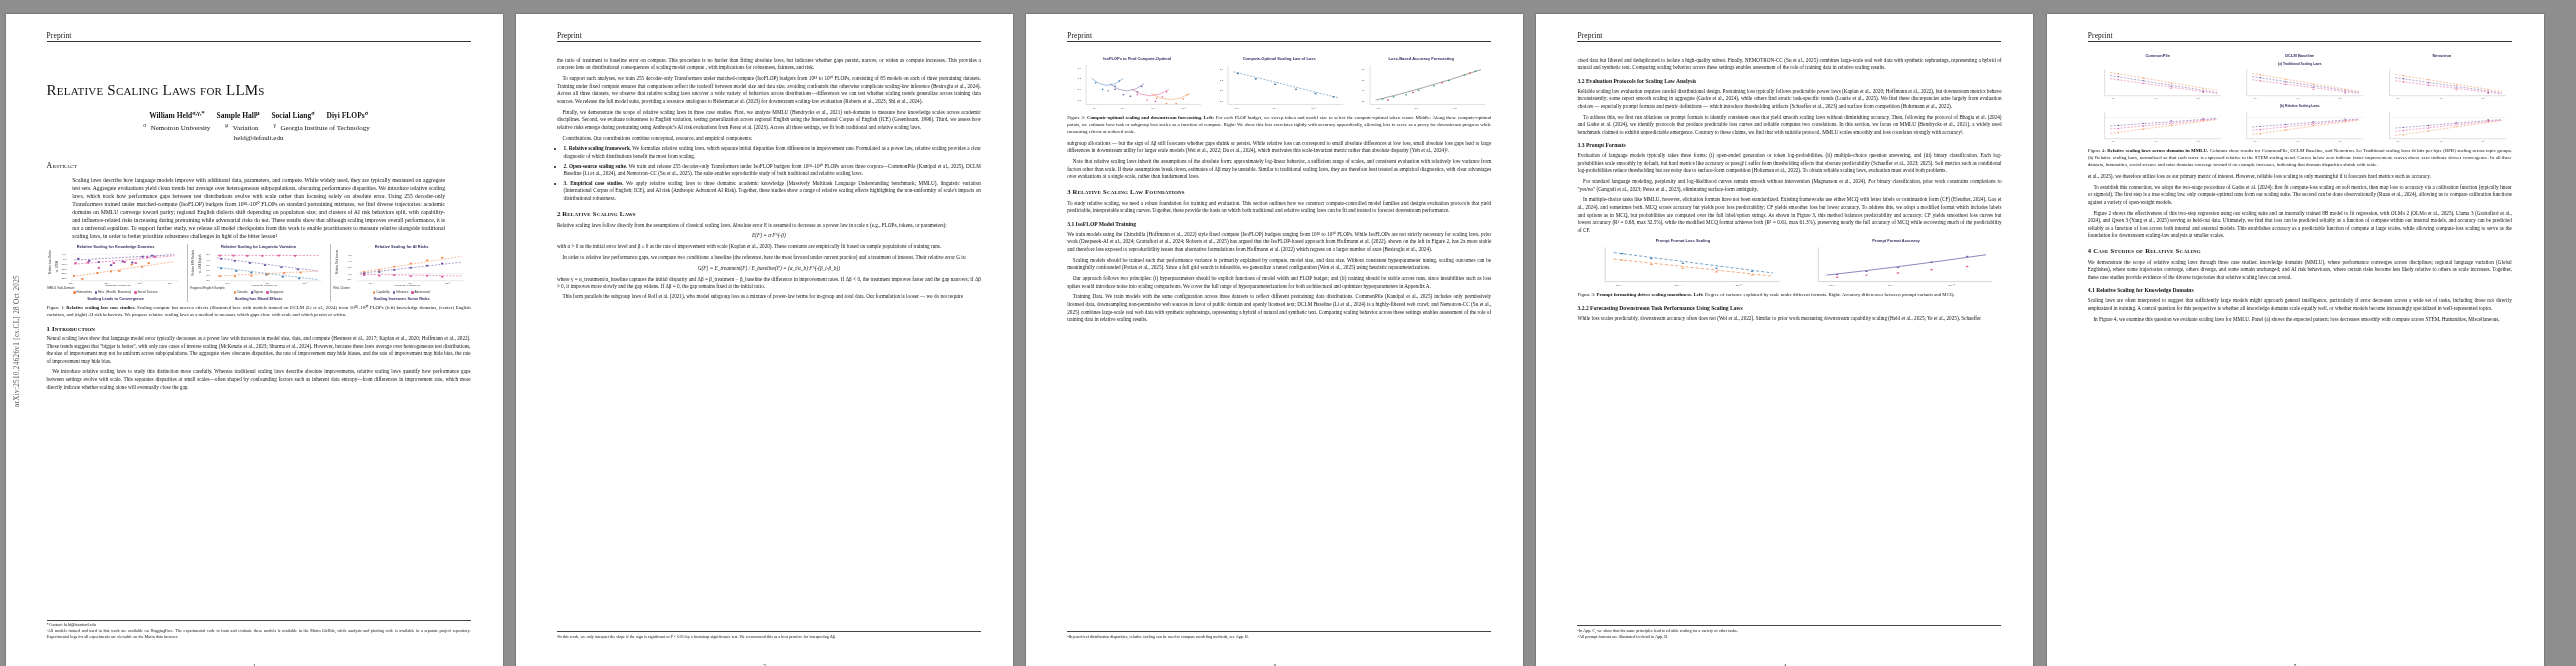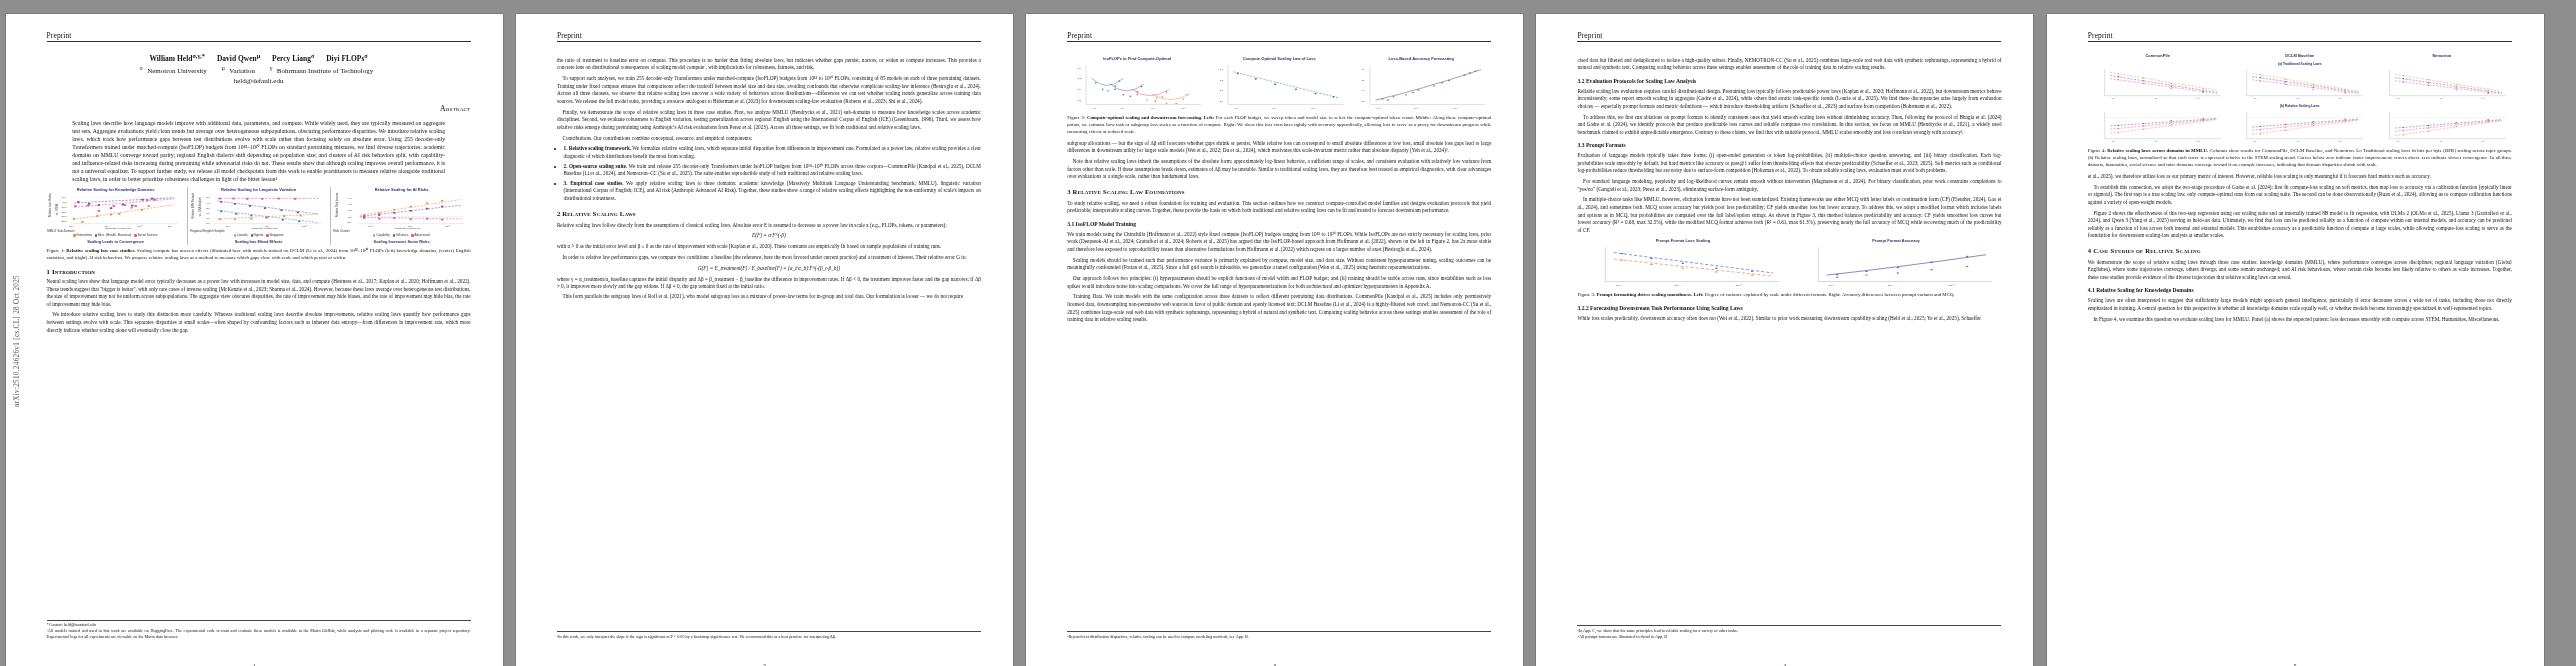--- a/index.html
+++ b/index.html
@@ -8,21 +8,21 @@
   .page{position:relative;width:497px;height:659px;background:#fff;box-shadow:0 0 1.7px rgba(0,0,0,.45);flex:0 0 auto;overflow:hidden;margin-top:14px;}
   .page-inner{position:absolute;left:41px;right:32px;top:16.7px;bottom:14.5px;}
   .hdr{font-size:7.5px;color:#111;letter-spacing:0.1px;}
   .hrule{border:0;border-top:0.6px solid #333;margin:1.7px 0 0 0;}
   .title{font-variant:small-caps;font-size:15px;letter-spacing:0.2px;text-align:left;margin:40px 0 0 0;font-weight:400;color:#111;}
   .authors{text-align:center;font-weight:bold;font-size:7.5px;margin-top:9px;color:#111;}
   .authors span.nm{margin:0 5px;}
   .affil{text-align:center;font-size:7px;margin-top:2.2px;color:#111;}
   .affil span{margin:0 4.4px;}
   .email{text-align:center;font-size:7px;margin-top:1.7px;color:#111;}
-  .abshead{font-variant:small-caps;text-align:right;font-size:7.8px;letter-spacing:0.3px;margin:19px 0 5.6px 0;}
+  .abshead{font-variant:small-caps;text-align:left;font-size:7.8px;letter-spacing:0.3px;margin:19px 0 5.6px 0;}
   .absbody{margin:0 25.6px;font-size:5.7px;line-height:1.42;text-align:justify;hyphens:auto;color:#111;}
   .sec{font-variant:small-caps;font-size:6.7px;font-weight:bold;margin:6.1px 0 3.3px 0;letter-spacing:0.2px;text-indent:0 !important;}
   .subsec{font-size:5.6px;font-weight:bold;margin:5px 0 2.8px 0;text-indent:0 !important;}
   .caption{font-size:4.9px;line-height:1.38;text-align:justify;margin:3.3px 0 4.4px 0;color:#111;}
   .caption b{font-weight:bold;}
   .fnote{font-size:4.2px;line-height:1.35;color:#111;border-top:0.6px solid #444;padding-top:1.7px;margin-top:3.3px;text-align:justify;}
   .pgnum{position:absolute;bottom:4.4px;left:0;right:0;text-align:center;font-size:5.8px;color:#111;}
   .arxiv{position:absolute;left:7.8px;top:261px;writing-mode:vertical-rl;transform:rotate(180deg);font-size:7.2px;color:#555;letter-spacing:0.3px;white-space:nowrap;font-family:"Liberation Serif",serif;}
   .fig{margin:3.3px 0 1.1px 0;}
   .figrow{display:flex;gap:2.2px;}
@@ -43,31 +43,32 @@
 <body>
 
 <div class="viewer">
 
   <div class="page">
     <div class="arxiv">arXiv:2510.24626v1  [cs.CL]  28 Oct 2025</div>
     <div class="page-inner">
       <div class="hdr">Preprint</div>
       <hr class="hrule">
 
+      <h1 class="title">Relative Scaling Laws for LLMs</h1>
 
       <div class="authors">
         <span class="nm"><span>William Held</span><sup>σ,γ,*</sup></span>
-        <span class="nm"><span>David Qwen</span><sup>μ</sup></span>
-        <span class="nm"><span>Percy Liang</span><sup>σ</sup></span>
+        <span class="nm"><span>Sample Hall</span><sup>μ</sup></span>
+        <span class="nm"><span>Social Liang</span><sup>σ</sup></span>
         <span class="nm"><span>Diyi FLOPs</span><sup>σ</sup></span>
       </div>
       <div class="affil">
         <span><sup>σ</sup><span>Nemotron University</span></span>
         <span><sup>μ</sup><span>Variation</span></span>
-        <span><sup>γ</sup><span>Bohrmann Institute of Technology</span></span>
+        <span><sup>γ</sup><span>Georgia Institute of Technology</span></span>
       </div>
       <div class="email">held@default.edu</div>
 
       <div class="abshead">Abstract</div>
       <div class="absbody">Scaling laws describe how language models improve with additional data, parameters, and compute. While widely used, they are typically measured on aggregate test sets. Aggregate evaluations yield clean trends but average over heterogeneous subpopulations, obscuring performance disparities. We introduce relative scaling laws, which track how performance gaps between test distributions evolve with scale rather than focusing solely on absolute error. Using 255 decoder-only Transformers trained under matched-compute (IsoFLOP) budgets from 10¹⁸–10²⁰ FLOPs on standard pretraining mixtures, we find diverse trajectories: academic domains on MMLU converge toward parity; regional English dialects shift depending on population size; and clusters of AI risk behaviors split, with capability- and influence-related risks increasing during pretraining while adversarial risks do not. These results show that although scaling improves overall performance, it is not a universal equalizer. To support further study, we release all model checkpoints from this work to enable practitioners to measure relative alongside traditional scaling laws, in order to better prioritize robustness challenges in light of the bitter lesson¹</div>
 
       <div class="fig">
         <div class="figrow">
 
           <div class="panel">

